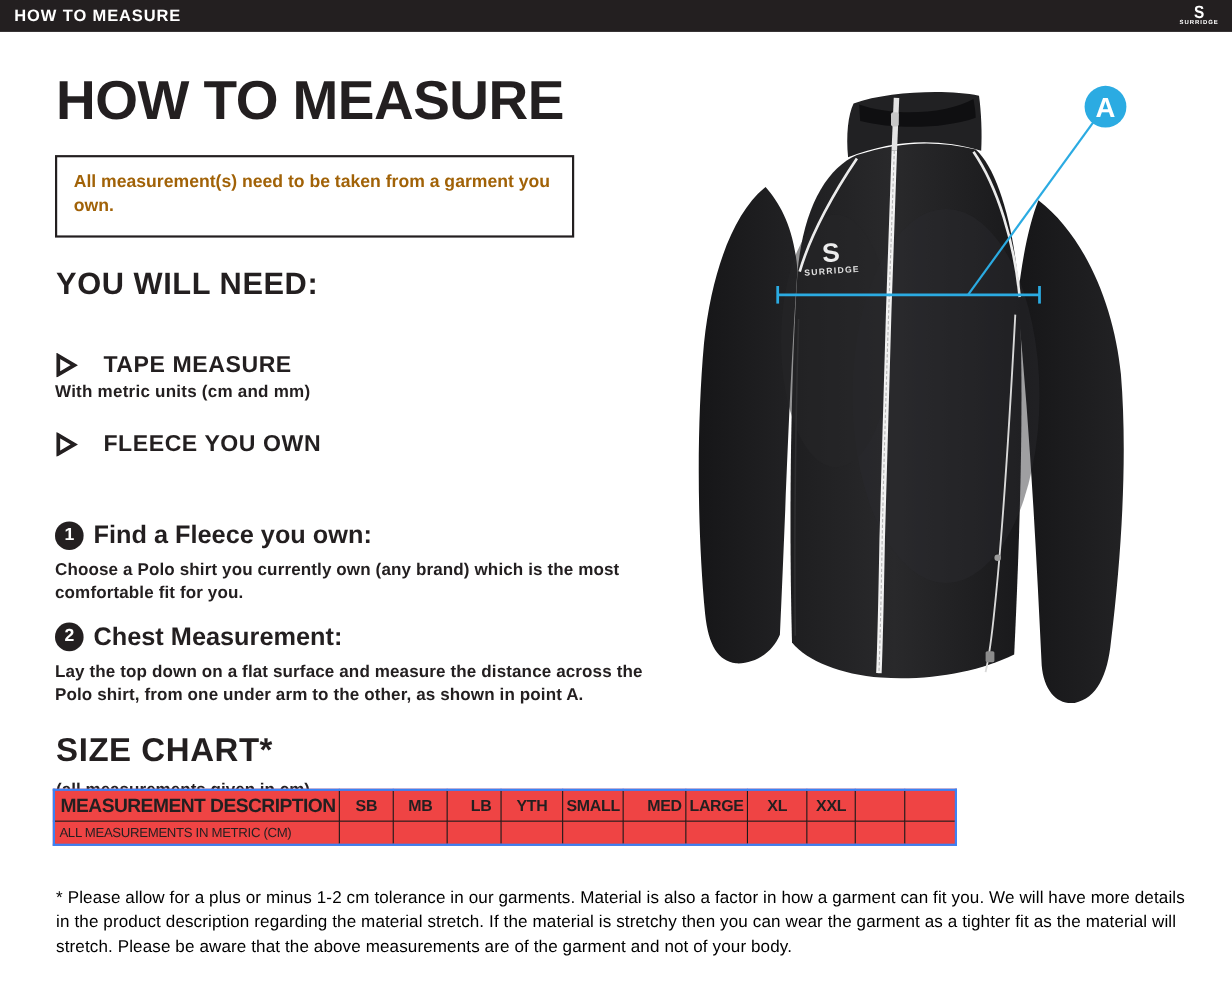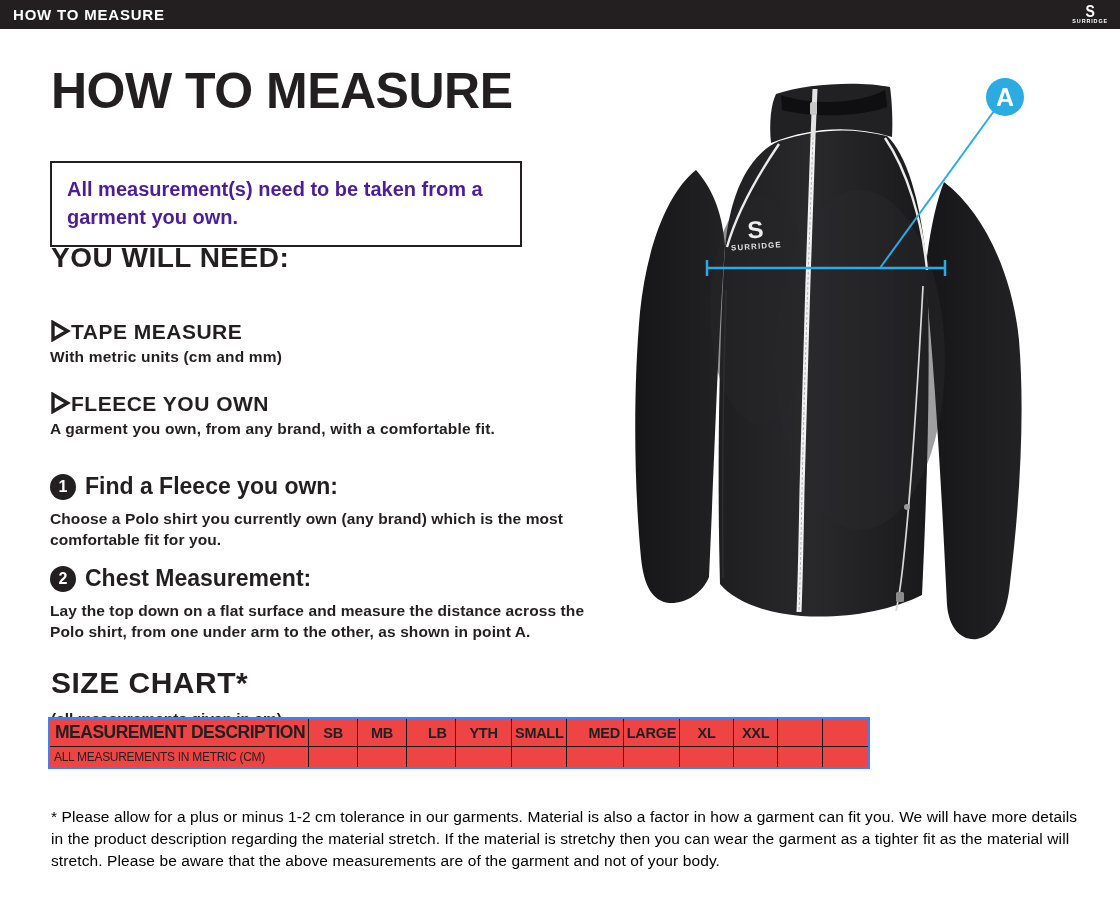--- a/index.html
+++ b/index.html
@@ -32,30 +32,30 @@
   }
 
   
   .h1{
     left:51px;top:66px;font-size:50px;font-weight:800;letter-spacing:-0.5px;
     color:#231f20;line-height:1;white-space:nowrap;
   }
   .notice-box{
     left:50px;top:141px;width:438px;border:2.5px solid #231f20;
     padding:12px 15px 14px 15px;
-    font-size:20px;font-weight:700;line-height:1.4;color:#4c1d95;margin-top:20px;
+    font-size:16px;font-weight:700;line-height:1.4;color:#a16207;
   }
   .h2{
     left:51px;top:242px;font-size:28px;font-weight:800;letter-spacing:.5px;
     color:#231f20;white-space:nowrap;
   }
 
   
   .need-item-title{
-    display:flex;align-items:flex-start;gap:0;
+    display:flex;align-items:center;gap:23px;
     font-size:21px;font-weight:800;letter-spacing:.5px;white-space:nowrap;
   }
   .tri-icon{display:block;}
   .need-item-desc{
     font-size:15.5px;font-weight:700;letter-spacing:.2px;white-space:nowrap;
   }
 
   
   .step-title{
     display:flex;align-items:center;gap:9px;
@@ -126,21 +126,20 @@
   <div class="need-item-desc" style="margin-top:4px;">With metric units (cm and mm)</div>
 </div>
 
 <div class="abs" style="left:50px;top:392px;">
   <div class="need-item-title">
     <svg class="tri-icon" width="21" height="22" viewBox="0 0 21 22">
       <polygon points="3,2.5 17.5,11 3,19.5" fill="none" stroke="#231f20" stroke-width="3.4" stroke-linejoin="miter"></polygon>
     </svg>
     <span>FLEECE YOU OWN</span>
   </div>
-  <div class="need-item-desc" style="margin-top:4px;">A garment you own, from any brand, with a comfortable fit.</div>
 </div>
 
 <div class="abs" style="left:50px;top:473px;">
   <div class="step-title">
     <span class="step-badge">1</span>
     <span>Find a Fleece you own:</span>
   </div>
   <div class="step-desc" style="margin-top:8px;">Choose a Polo shirt you currently own (any brand) which is the most comfortable fit for you.</div>
 </div>
 

